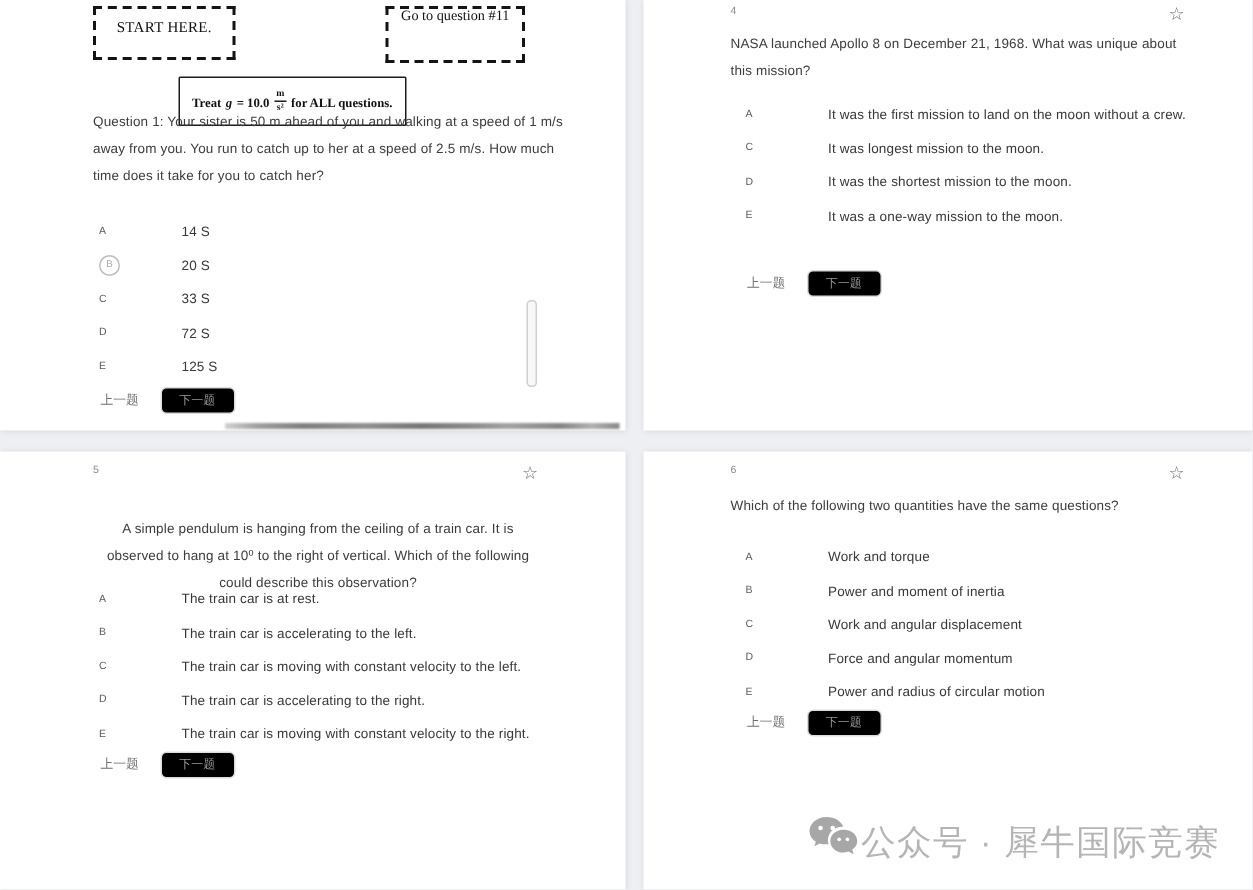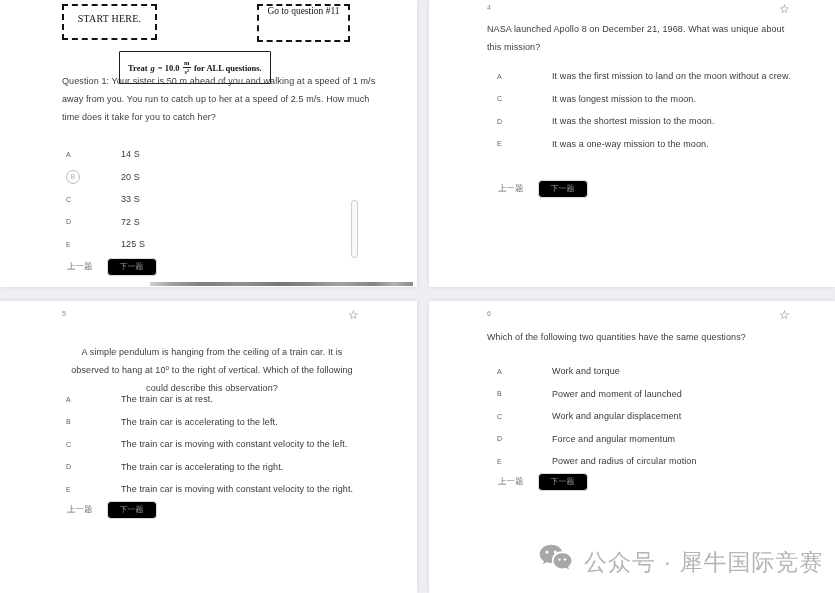--- a/index.html
+++ b/index.html
@@ -74,21 +74,21 @@
   }
   .clip-artifact{
     position:absolute;left:150px;bottom:1px;width:263px;height:4px;opacity:.8;
     background:linear-gradient(90deg,#c6c6c6 0%,#8a8a8a 8%,#5f5f5f 20%,#757575 35%,
       #545454 50%,#6e6e6e 62%,#8c8c8c 72%,#676767 85%,#9e9e9e 93%,#6b6b6b 100%);
     filter:blur(.6px);
   }
 
   
   .watermark{
-    position:absolute;left:538px;top:543px;display:flex;align-items:flex-end;gap:10px;
+    position:absolute;left:538px;top:543px;display:flex;align-items:center;
   }
   .watermark-text{font-size:23px;color:#b5b5b5;letter-spacing:1px;white-space:nowrap;}
 </style>
 </head>
 <body>
 
 <div class="panel" id="panel-1">
   <div class="start-box">
     <span>START HERE.</span>
   </div>
@@ -208,21 +208,21 @@
   <div class="star-icon" style="left:350px;top:8px;">☆</div>
   <div class="q-text" style="left:58px;top:27px;width:344px;">Which of the following two quantities have the same questions?</div>
 
   <div class="options" style="left:68px;top:64px;">
     <div class="opt-row">
       <span class="opt-letter">A</span>
       <span class="opt-text">Work and torque</span>
     </div>
     <div class="opt-row">
       <span class="opt-letter">B</span>
-      <span class="opt-text">Power and moment of launched</span>
+      <span class="opt-text">Power and moment of inertia</span>
     </div>
     <div class="opt-row">
       <span class="opt-letter">C</span>
       <span class="opt-text">Work and angular displacement</span>
     </div>
     <div class="opt-row">
       <span class="opt-letter">D</span>
       <span class="opt-text">Force and angular momentum</span>
     </div>
     <div class="opt-row">

